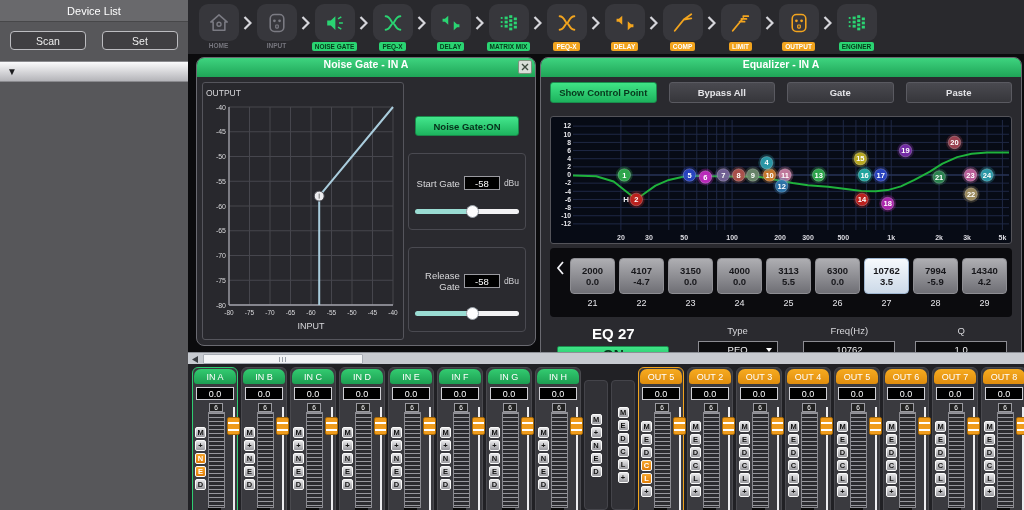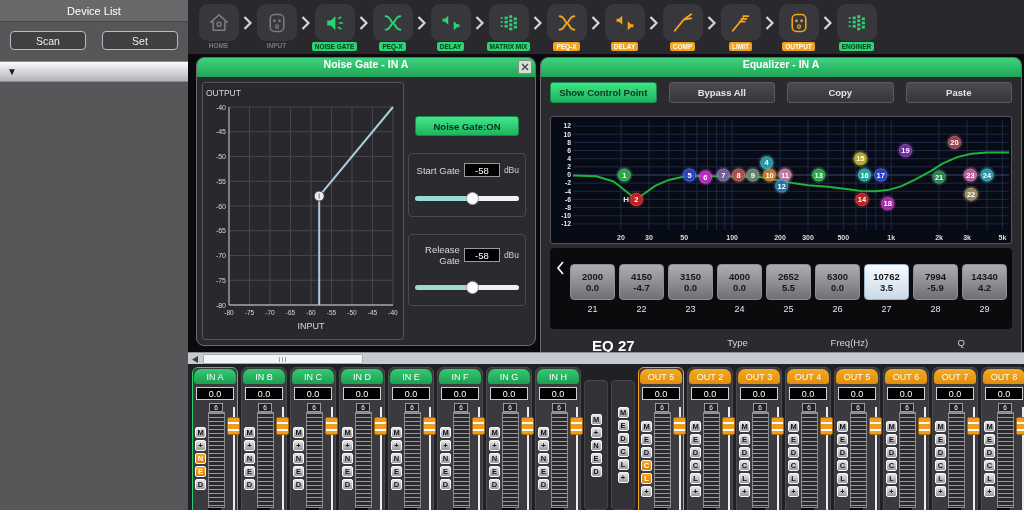--- a/index.html
+++ b/index.html
@@ -32,39 +32,39 @@
   .ng-window { left:8px; top:3px; width:340px; height:289px; }
   .eq-window { left:352px; top:3px; width:482px; height:357px; }
   .titlebar { height:19px; background:linear-gradient(#3ed47f,#1fa457); display:flex; justify-content:center; position:relative; color:#fff; font-size:10.5px; font-weight:bold; cursor:move; }
   .close-btn { position:absolute; right:3px; top:2px; width:14px; height:14px; background:#d9ded9; border:1px solid #7e947e; border-radius:2px; display:flex; align-items:center; justify-content:center; cursor:pointer; }
 
   
   .ng-content { display:flex; padding:5px; }
   .ng-graph { width:202px; height:258px; background:#28282d; border:1px solid #55555c; border-radius:3px; }
   .ng-controls { flex:1; display:flex; flex-direction:column; align-items:center; }
   .power-btn { margin-top:34px; width:104px; height:20px; background:linear-gradient(#43e68c,#1db45e); border:1px solid #19894a; border-radius:3px; color:#05301a; font-weight:bold; font-size:9.5px; cursor:pointer; }
-  .gate-group { width:118px; border:1px solid #4a4a51; border-radius:4px; padding:9px 6px 11px; margin-top:17px; }
+  .gate-group { width:118px; border:1px solid #4a4a51; border-radius:4px; padding:22px 6px 11px; margin-top:17px; }
   .gate-row { display:flex; align-items:center; gap:4px; }
   .gate-label { color:#d8d8db; font-size:9.5px; flex:1; text-align:right; }
   .gate-value { width:36px; height:14px; background:#000; border:1px solid #9a9aa0; color:#fff; font-size:9.5px; text-align:center; line-height:13px; }
   .gate-unit { color:#cfcfd3; font-size:8.5px; }
   .gate-slider { position:relative; height:13px; margin-top:15px; cursor:pointer; }
   .gate-slider .track { position:absolute; left:0; right:0; top:4px; height:5px; border-radius:3px; background:#f2f2f4; }
   .gate-slider .knob { position:absolute; top:0; width:13px; height:13px; background:#fdfdfe; border:1px solid #99a0a8; border-radius:50%; }
 
   
   .eq-btnrow { display:flex; gap:12px; margin:5px 9px 13px; }
   .eq-btn { flex:1; height:21px; border-radius:3px; font-size:9.5px; font-weight:bold; cursor:pointer; }
   .eq-btn.primary { background:linear-gradient(#3fe486,#1db35d); color:#07371c; border:1px solid #1a8d4d; }
   .eq-btn.dark { background:linear-gradient(#4a4a50,#36363b); color:#e4e4e8; border:1px solid #5a5a61; }
   .eq-graphbox { margin:2px 9px 0; height:128px; background:#070b15; border:1px solid #54545a; border-radius:3px; overflow:hidden; }
   .eq-bandsrow { display:flex; align-items:flex-start; margin:4px 9px 0; background:#0b0b0e; border-radius:4px; padding:4px 3px 2px; }
   .band-chev { width:15px; margin-top:9px; display:flex; justify-content:center; cursor:pointer; }
   .bands { display:flex; flex:1; }
-  .band { flex:1; display:flex; flex-direction:column; align-items:center; margin:12px 2px; cursor:pointer; }
+  .band { flex:1; display:flex; flex-direction:column; align-items:center; margin:6px 2px; cursor:pointer; }
   .band-box { width:100%; height:36px; border-radius:4px; background:linear-gradient(#aeaeb2,#6f6f75); border:1px solid #8e8e93; display:flex; flex-direction:column; align-items:center; justify-content:center; color:#17171b; font-size:9.5px; font-weight:bold; line-height:11px; }
   .band.selected .band-box { background:linear-gradient(#f7fafd,#ccd9e8); border-color:#9fb6d0; }
   .band-index { color:#e6e6ea; font-size:9px; margin:4px 0 1px; }
   .eq-detail { display:flex; align-items:flex-start; margin:8px 10px 0; }
   .eq-name-col { width:135px; display:flex; flex-direction:column; align-items:center; }
   .eq-name { color:#fff; font-size:15px; font-weight:bold; }
   .on-btn { margin-top:4px; width:112px; height:18px; background:linear-gradient(#3fe486,#1db35d); border:1px solid #1a8d4d; border-radius:2px; color:#07371c; font-weight:bold; font-size:14px; cursor:pointer; }
   .field { width:108px; display:flex; flex-direction:column; align-items:center; margin-left:12px; }
   .field-label { color:#d6d6da; font-size:9.5px; }
   .field-box { margin-top:5px; width:80px; height:16px; background:#0b0b0d; border:1px solid #8c8c92; color:#f2f2f4; font-size:9.5px; display:flex; align-items:center; justify-content:center; position:relative; cursor:pointer; }
@@ -389,21 +389,21 @@
         </div>
       </section>
 
       <section class="window eq-window">
         <div class="titlebar">
           <span>Equalizer - IN A</span>
         </div>
         <div class="eq-btnrow">
           <button class="eq-btn primary">Show Control Point</button>
           <button class="eq-btn dark">Bypass All</button>
-          <button class="eq-btn dark">Copy</button>
+          <button class="eq-btn dark">Gate</button>
           <button class="eq-btn dark">Paste</button>
         </div>
         <div class="eq-graphbox" id="eq-graph"><svg width="462" height="126" viewBox="0 0 462 126">
               <line x1="69.8947836403797" y1="3" x2="69.8947836403797" y2="113" stroke="#1f2845"></line>
               <line x1="97.91143605015492" y1="3" x2="97.91143605015492" y2="113" stroke="#1f2845"></line>
               <line x1="117.78956728075939" y1="3" x2="117.78956728075939" y2="113" stroke="#1f2845"></line>
               <line x1="133.20824373314923" y1="3" x2="133.20824373314923" y2="113" stroke="#1f2845"></line>
               <line x1="145.8062196905346" y1="3" x2="145.8062196905346" y2="113" stroke="#1f2845"></line>
               <line x1="156.45765659370394" y1="3" x2="156.45765659370394" y2="113" stroke="#1f2845"></line>
               <line x1="165.68435092113907" y1="3" x2="165.68435092113907" y2="113" stroke="#1f2845"></line>
@@ -588,21 +588,21 @@
   <div class="band">
     <div class="band-box">
       <div class="band-freq">2000</div>
       <div class="band-gain">0.0</div>
     </div>
     <div class="band-index">21</div>
   </div>
 
   <div class="band">
     <div class="band-box">
-      <div class="band-freq">4150</div>
+      <div class="band-freq">4107</div>
       <div class="band-gain">-4.7</div>
     </div>
     <div class="band-index">22</div>
   </div>
 
   <div class="band">
     <div class="band-box">
       <div class="band-freq">3150</div>
       <div class="band-gain">0.0</div>
     </div>
@@ -612,21 +612,21 @@
   <div class="band">
     <div class="band-box">
       <div class="band-freq">4000</div>
       <div class="band-gain">0.0</div>
     </div>
     <div class="band-index">24</div>
   </div>
 
   <div class="band">
     <div class="band-box">
-      <div class="band-freq">2652</div>
+      <div class="band-freq">3113</div>
       <div class="band-gain">5.5</div>
     </div>
     <div class="band-index">25</div>
   </div>
 
   <div class="band">
     <div class="band-box">
       <div class="band-freq">6300</div>
       <div class="band-gain">0.0</div>
     </div>

